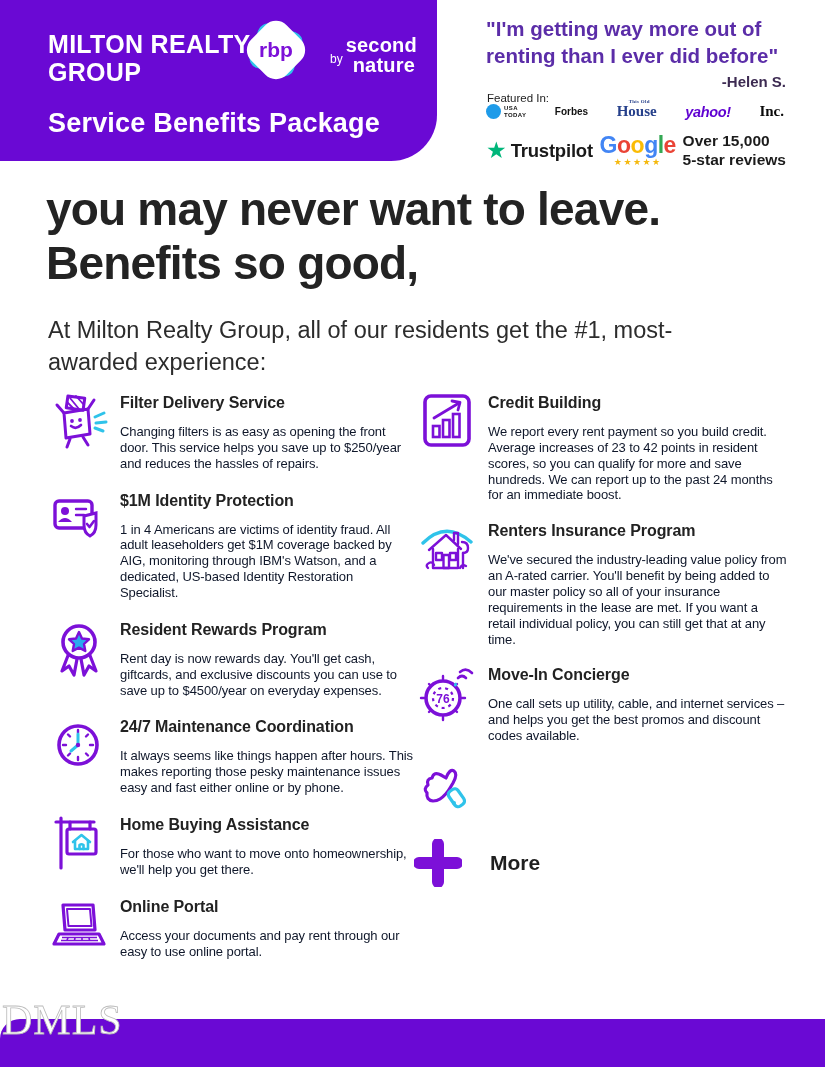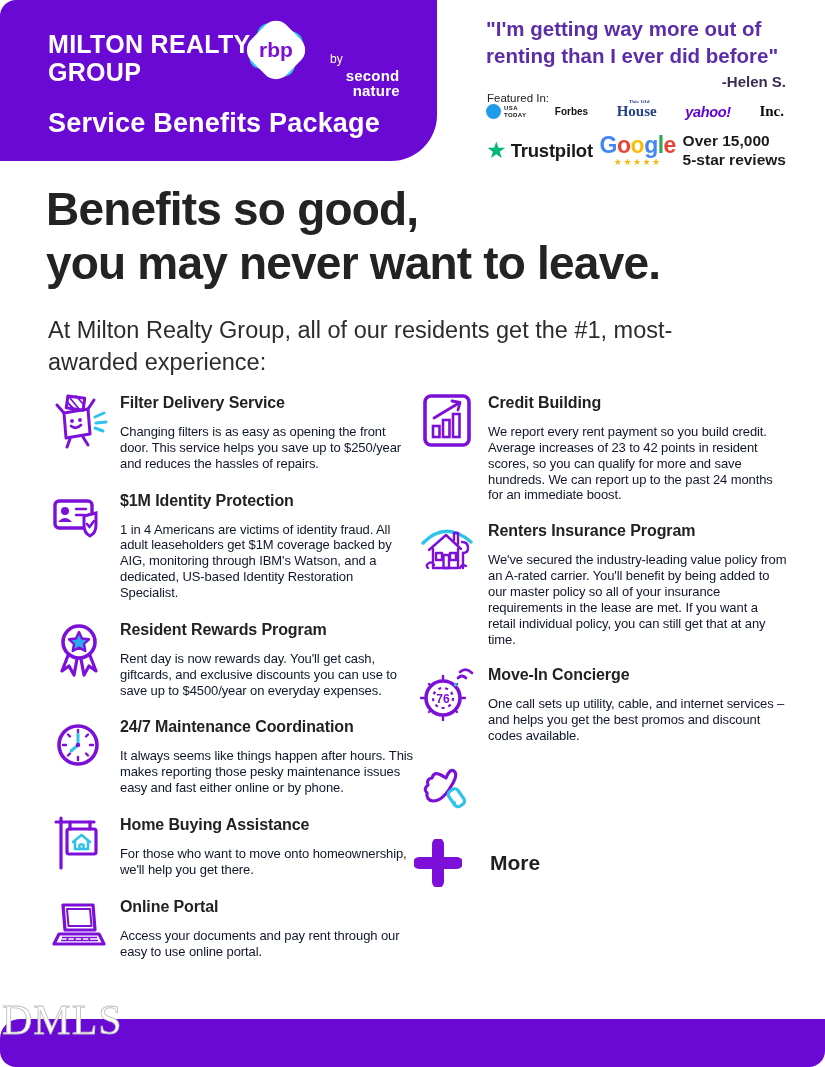--- a/index.html
+++ b/index.html
@@ -1,33 +1,33 @@
 <!DOCTYPE html>
 <html><head>
 <meta charset="utf-8">
 <style>
   html,body{margin:0;padding:0;background:#ffffff;}
   body{font-family:"Liberation Sans",sans-serif;}
-  .page{position:relative;width:825px;height:1067px;background:#ffffff;overflow:hidden;border-radius:16px;}
+  .page{position:relative;width:825px;height:1067px;background:#ffffff;overflow:hidden;}
 
   
   .hdr{position:absolute;left:0;top:0;width:437px;height:161px;background:#6a09d4;
        border-bottom-right-radius:46px;color:#fff;}
   .brand{position:absolute;left:48px;top:30px;width:205px;font-size:25px;font-weight:700;
          line-height:1.12;letter-spacing:.3px;}
   .rbp{position:absolute;left:244px;top:18px;width:64px;height:64px;}
   .rbp-teal{position:absolute;left:9px;top:9px;width:46px;height:46px;background:#2fc3ea;
             border-radius:10px;transform:rotate(18deg);}
   .rbp-white{position:absolute;left:7px;top:7px;width:50px;height:50px;background:#ffffff;
              border-radius:15px;transform:rotate(45deg);}
   .rbp-text{position:absolute;inset:0;display:flex;align-items:center;justify-content:center;
             color:#7c10d8;font-weight:800;font-size:21px;}
   .sn{position:absolute;left:330px;top:36px;display:flex;gap:3px;color:#fff;}
   .sn-by{font-size:12px;margin-top:16px;}
-  .sn-lines{font-size:15px;font-weight:700;line-height:.98;letter-spacing:.2px;margin-top:33px;}
+  .sn-lines{font-size:20px;font-weight:700;line-height:.98;letter-spacing:.2px;}
   .sn-lines .l2{margin-left:7px;}
   .pkg{position:absolute;left:48px;top:108px;font-size:27px;font-weight:700;letter-spacing:.2px;}
 
   
   .quote{position:absolute;left:486px;top:16px;width:300px;font-size:20.5px;font-weight:600;
          color:#5b2da8;line-height:1.3;}
   .attr{text-align:right;font-size:15px;font-weight:700;color:#3d2b52;margin-top:3px;}
   .featured-label{position:absolute;left:487px;top:92px;font-size:11.5px;color:#222;}
   .logo-row{position:absolute;left:486px;top:103px;width:298px;display:flex;align-items:center;
             justify-content:space-between;}
@@ -134,22 +134,22 @@
       </div>
       <div class="goog-stars">★★★★★</div>
     </div>
     <div class="reviews">
       <div>Over 15,000</div>
       <div>5-star reviews</div>
     </div>
   </div>
 
   <div class="headline">
+    <div>you may never want to leave.</div>
     <div>Benefits so good,</div>
-    <div>you may never want to leave.</div>
   </div>
   <div class="subhead">At Milton Realty Group, all of our residents get the #1, most-awarded experience:</div>
 
   <div class="benefits">
 
     <div class="col-left">
 
       <div class="item">
         <div class="icn">
           <svg width="62" height="62" viewBox="0 0 62 62" fill="none">

